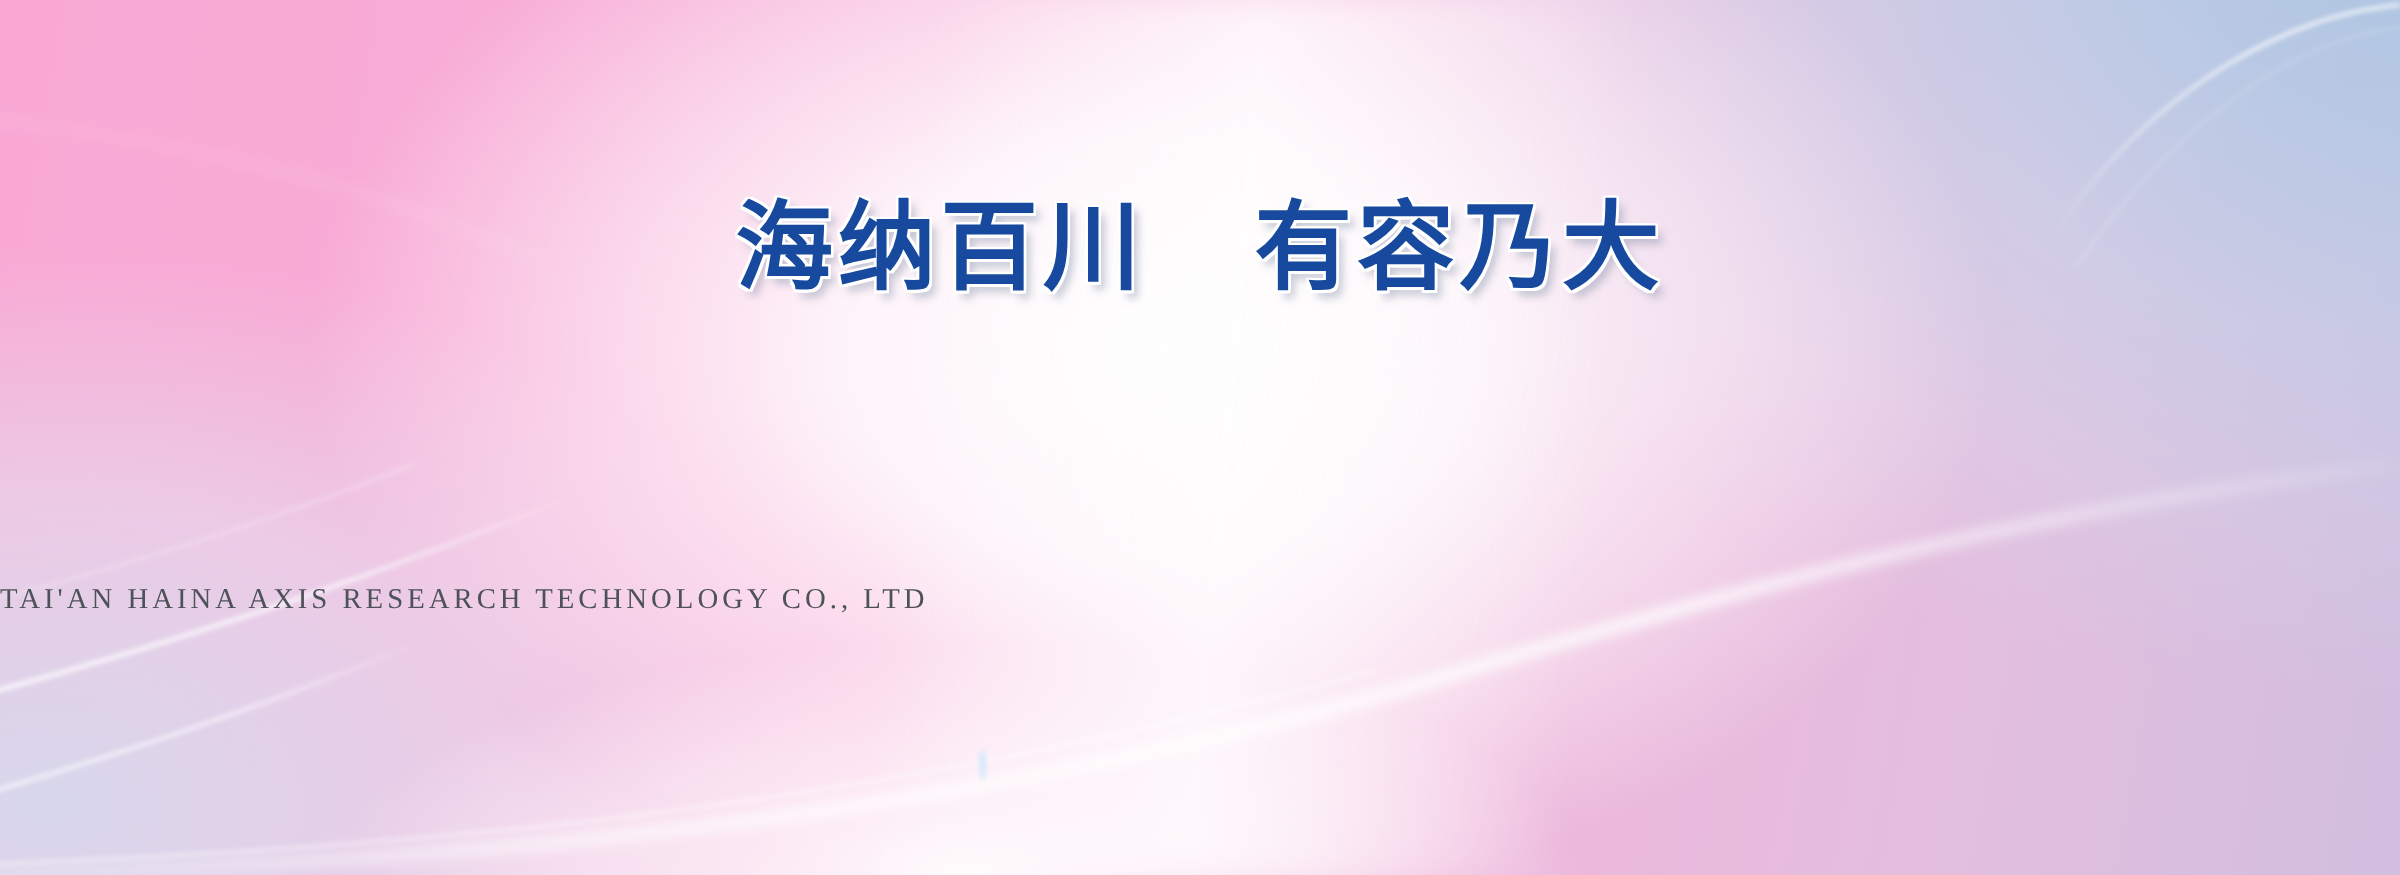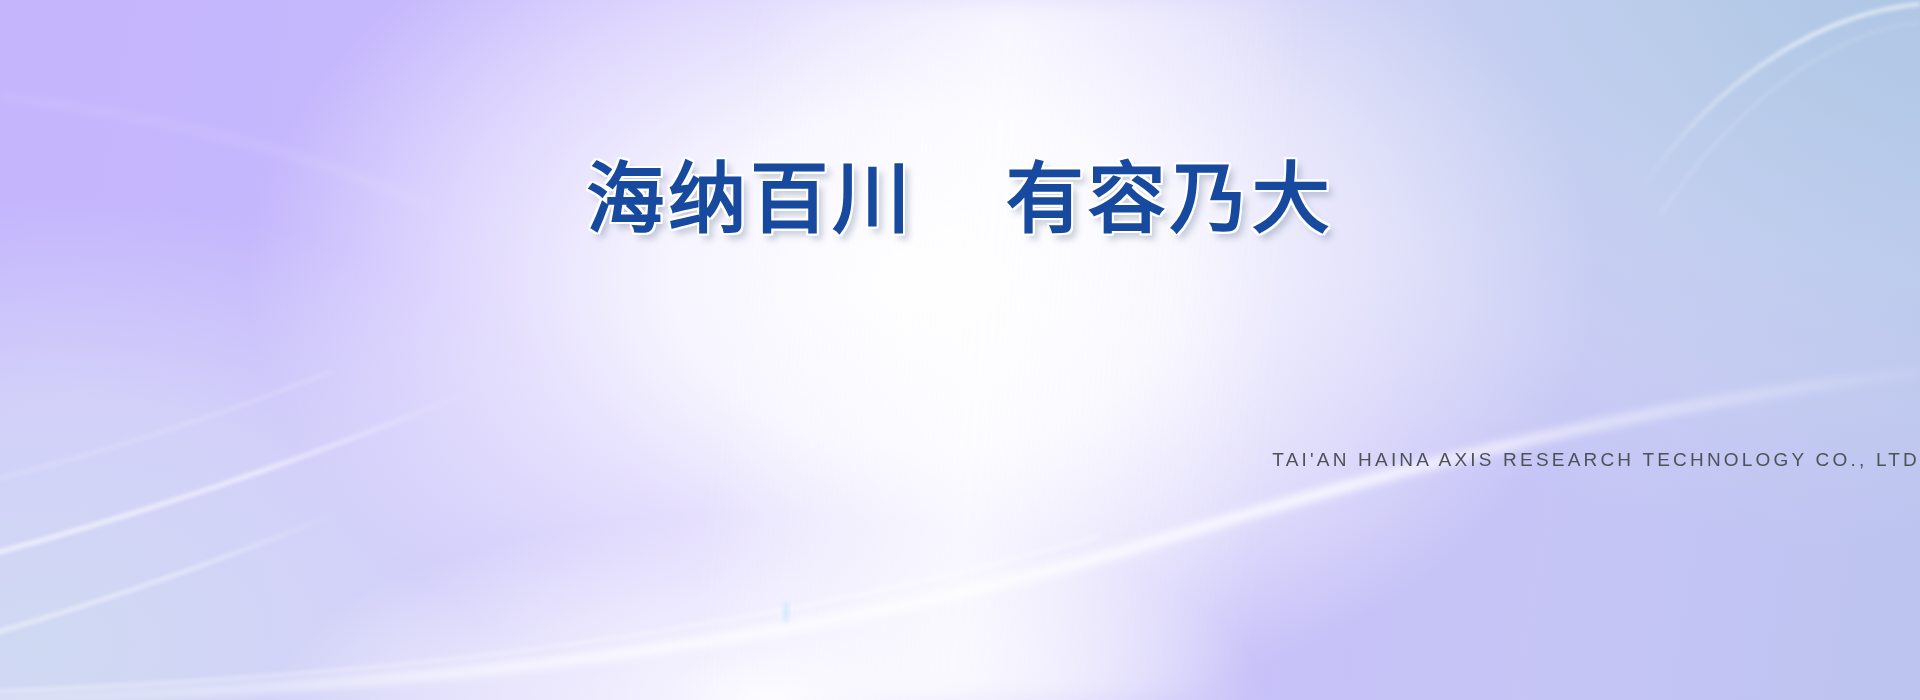--- a/index.html
+++ b/index.html
@@ -10,23 +10,23 @@
     height: 700px;
     overflow: hidden;
     background: #ffffff;
   }
 
   #banner {
     position: relative;
     width: 1920px;
     height: 700px;
     overflow: hidden;
-    font-family: Liberation Sans, sans-serif;
+    font-family: Liberation Serif, serif;
     
-    background-color: #c4b5fd;
+    background-color: #f9a8d4;
   }
 
   
 
   
   .bg-layer {
     position: absolute;
     inset: 0;
     pointer-events: none;
   }
@@ -147,25 +147,25 @@
     font-size: 33px;
     line-height: 1.2;
     font-weight: 700;
     letter-spacing: 2px;
     color: #15181c;
     white-space: nowrap;
   }
 
   .sub-en {
     position: absolute;
-    top: 449px;
+    top: 465px;
     left: 0;
     right: 0;
-    text-align: right;
-    font-size: 19px;
+    text-align: left;
+    font-size: 23px;
     line-height: 1.2;
     font-weight: 400;
     letter-spacing: 3.2px;
     color: #4d5259;
     white-space: nowrap;
   }
 </style>
 </head>
 <body>
 

